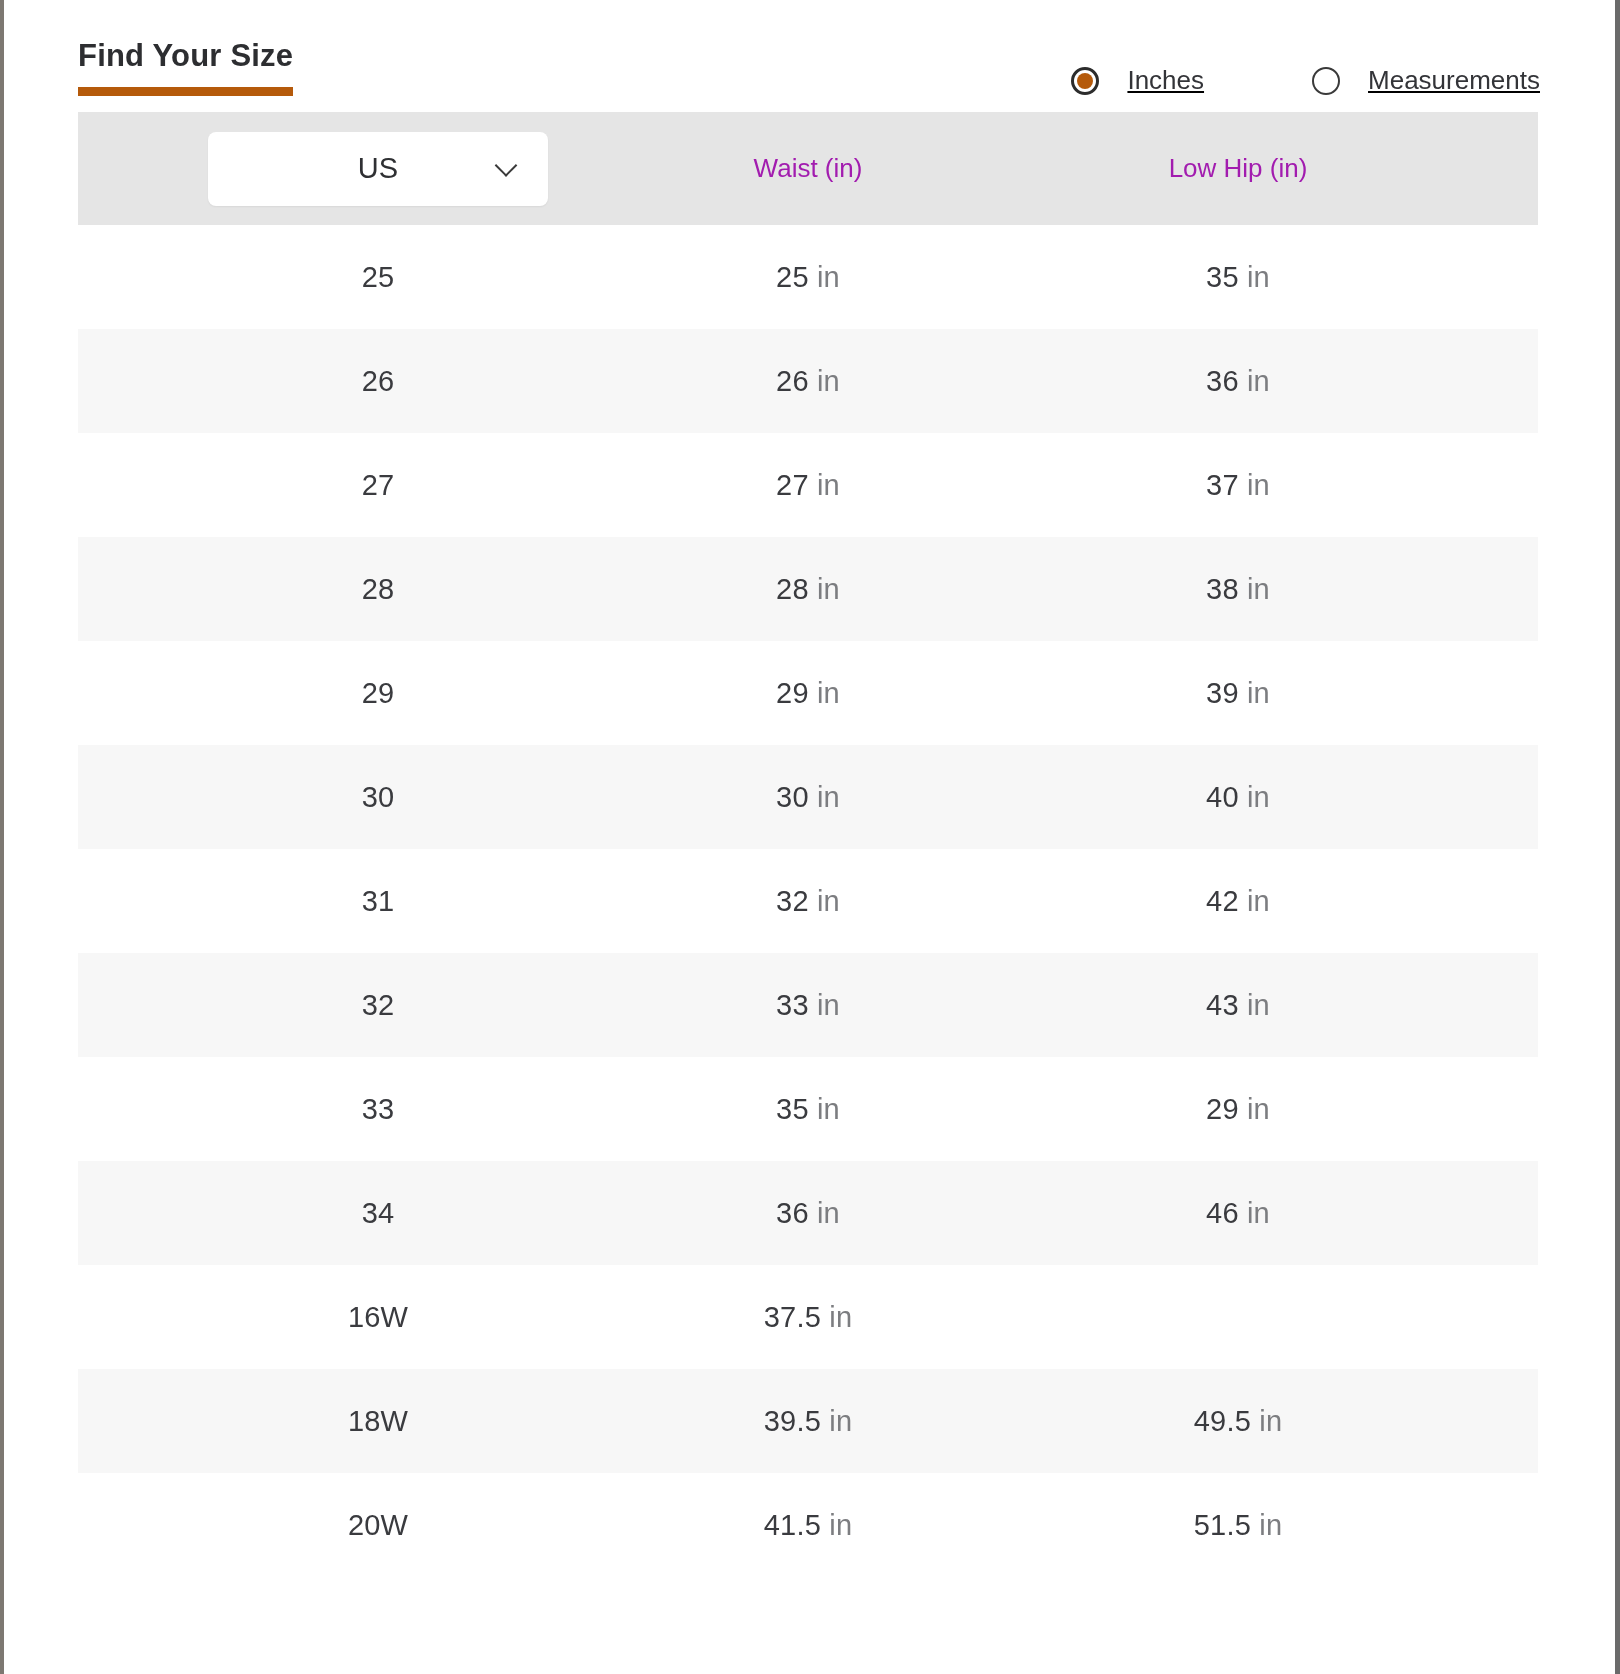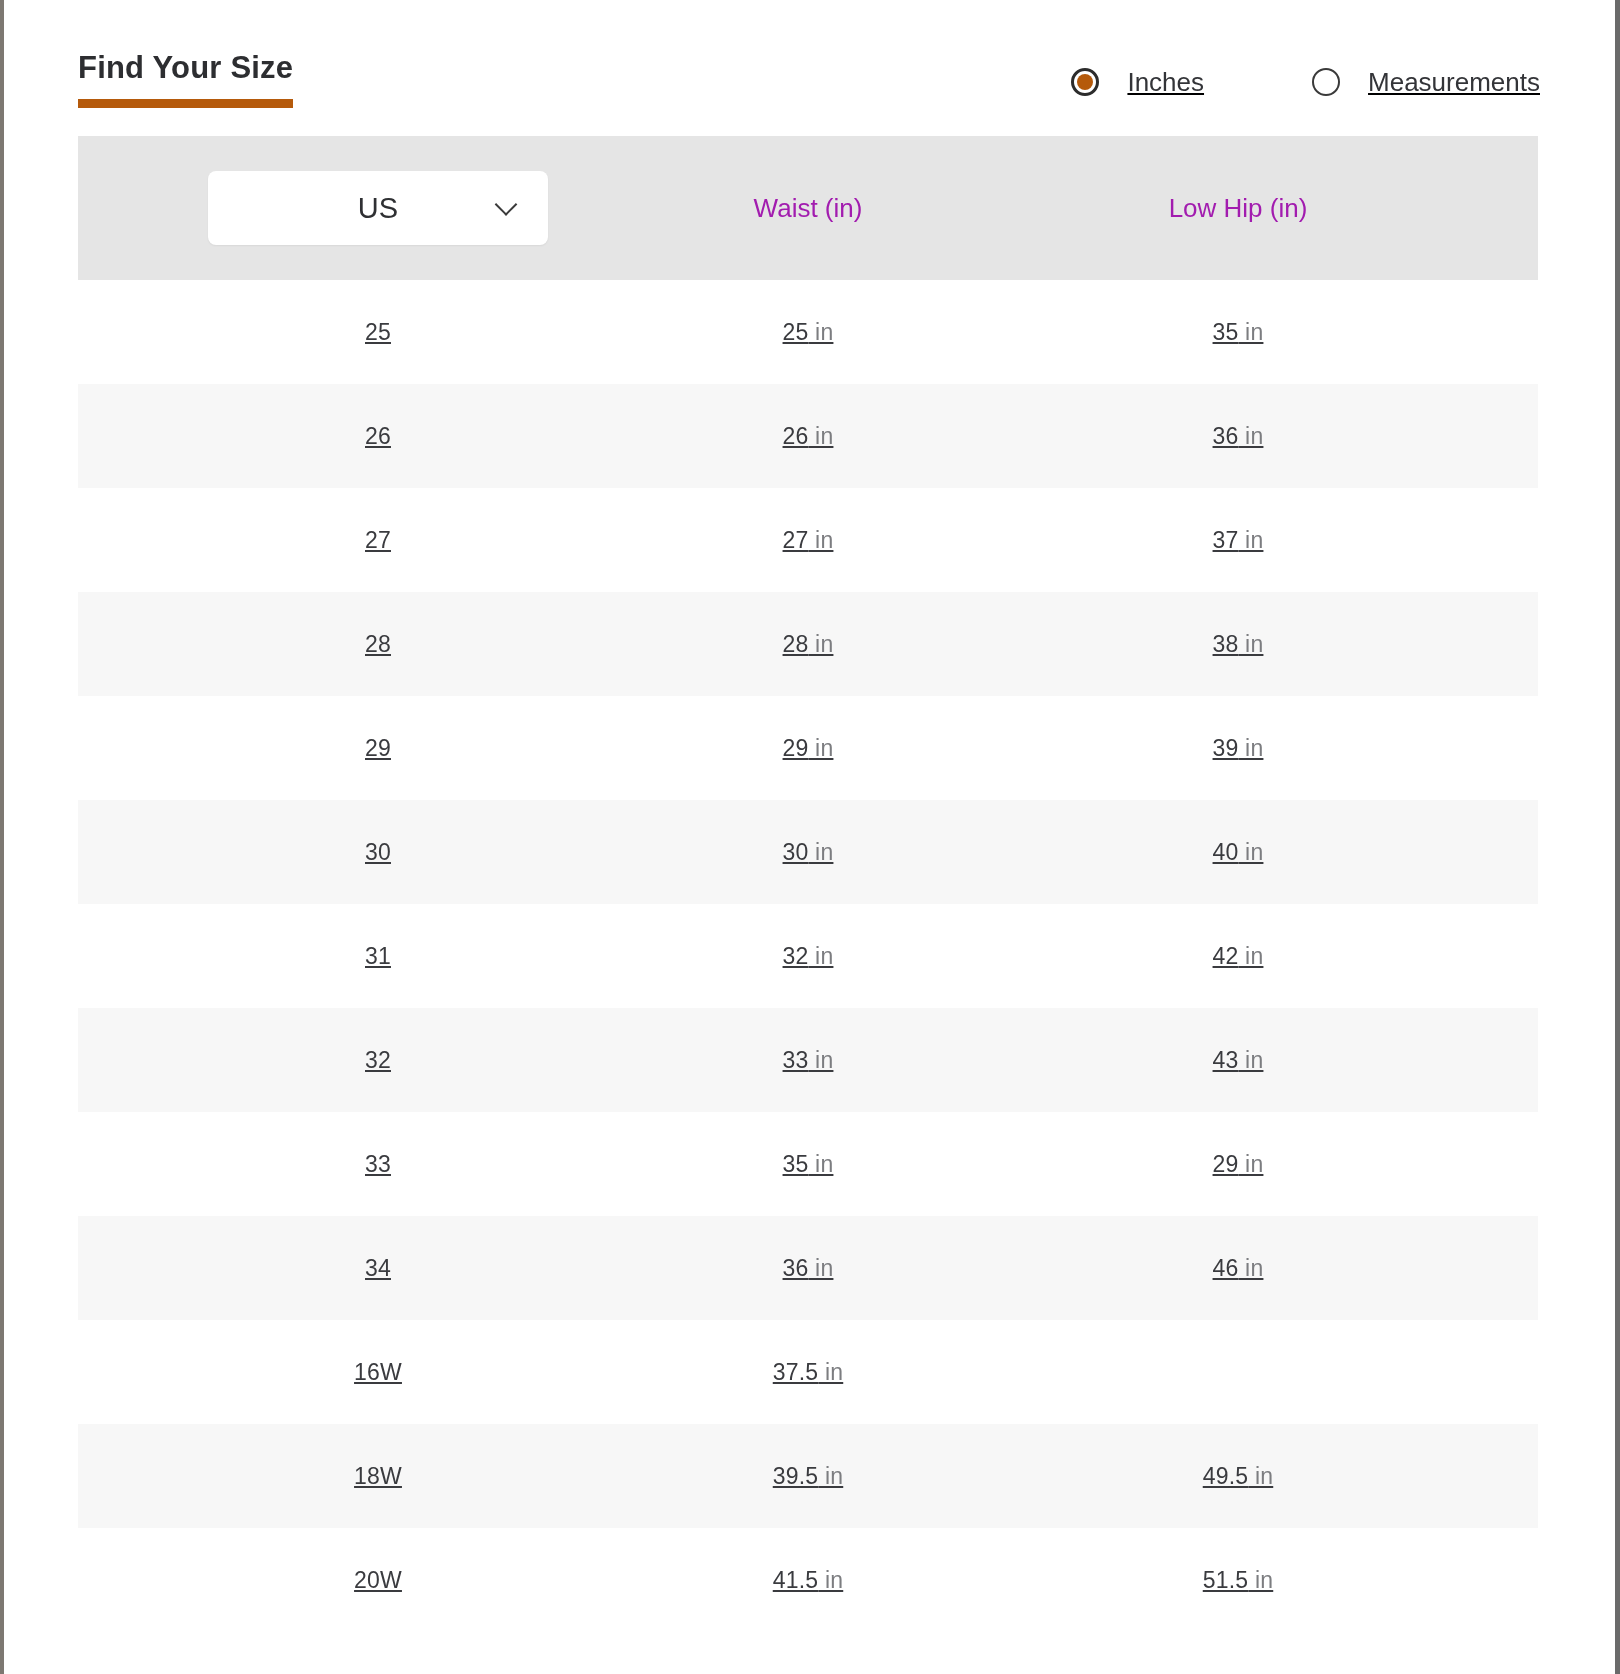--- a/index.html
+++ b/index.html
@@ -11,46 +11,46 @@
     --text-unit:#7c7d80;
   }
   *{margin:0;padding:0;box-sizing:border-box;}
   html,body{width:1620px;height:1674px;overflow:hidden;background:#ffffff;
     font-family:"Liberation Sans", sans-serif;}
   .edge{position:absolute;top:0;bottom:0;}
   .edge-left{left:0;width:4px;background:#7d7872;}
   .edge-right{right:0;width:5px;background:#6a6a6a;}
 
   
-  .topbar{height:136px;display:flex;align-items:center;justify-content:space-between;
-    padding:22px 80px 0 78px;}
+  .topbar{height:112px;display:flex;align-items:flex-end;justify-content:space-between;
+    padding:22px 80px 16px 78px;}
   .tabs{display:flex;gap:70px;}
   .tab{cursor:pointer;}
   .tab-label{font-size:31px;font-weight:700;color:var(--text-dark);letter-spacing:.2px;white-space:nowrap;}
   .tab-underline{height:9px;background:var(--accent-orange);margin-top:13px;}
   .tab:not(.active) .tab-underline{display:none;}
 
   .unit-toggle{display:flex;align-items:center;gap:108px;margin-top:6px;}
   .radio-option{display:flex;align-items:center;gap:28px;cursor:pointer;text-decoration:underline;}
   .radio-circle{width:28px;height:28px;border-radius:50%;border:3px solid #2c2c2c;
     display:flex;align-items:center;justify-content:center;flex:0 0 auto;}
   .radio-option:not(.selected) .radio-circle{border-width:2px;border-color:#3a3a3a;}
   .radio-dot{width:16px;height:16px;border-radius:50%;background:var(--accent-orange);}
   .radio-option:not(.selected) .radio-dot{display:none;}
   .radio-label{font-size:26px;color:#333438;white-space:nowrap;}
 
   
   .size-table{margin-left:78px;width:1460px;}
   .t-row{display:grid;grid-template-columns:1fr 1fr 1fr;align-items:center;
     padding:0 85px;height:104px;}
-  .t-header{height:144px;background:var(--header-bg);}
+  .t-header{height:113px;background:var(--header-bg);}
   .t-cell{text-align:center;}
   .th-label{font-size:26px;color:#a21caf;}
   .body-rows .t-row:nth-child(even){background:var(--alt-row-bg);}
-  .cell-text{font-size:23px;color:var(--text-cell);letter-spacing:.2px;text-decoration:underline;}
+  .cell-text{font-size:29px;color:var(--text-cell);letter-spacing:.2px;}
   .unit{color:var(--text-unit);}
 
   
   .dd-wrap{display:flex;justify-content:center;}
   .dropdown{position:relative;width:340px;height:74px;background:#ffffff;border-radius:8px;
     display:flex;align-items:center;justify-content:center;cursor:pointer;
     box-shadow:0 1px 2px rgba(0,0,0,0.06);}
   .dd-value{font-size:29px;color:#2f3033;}
   .chevron{position:absolute;right:34px;top:50%;width:16px;height:16px;
     border-left:2.5px solid #3a3a3a;border-bottom:2.5px solid #3a3a3a;

